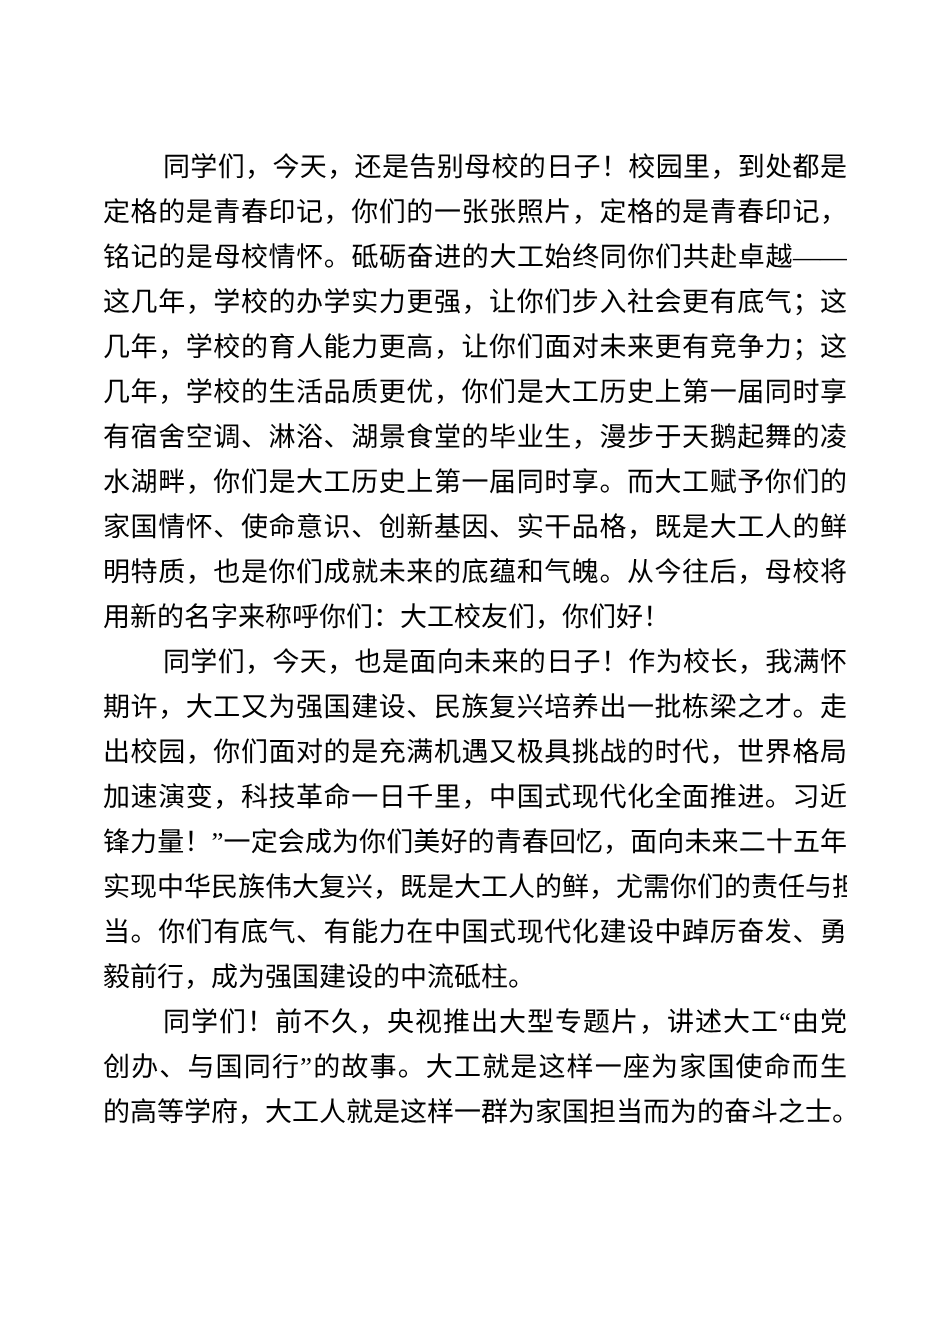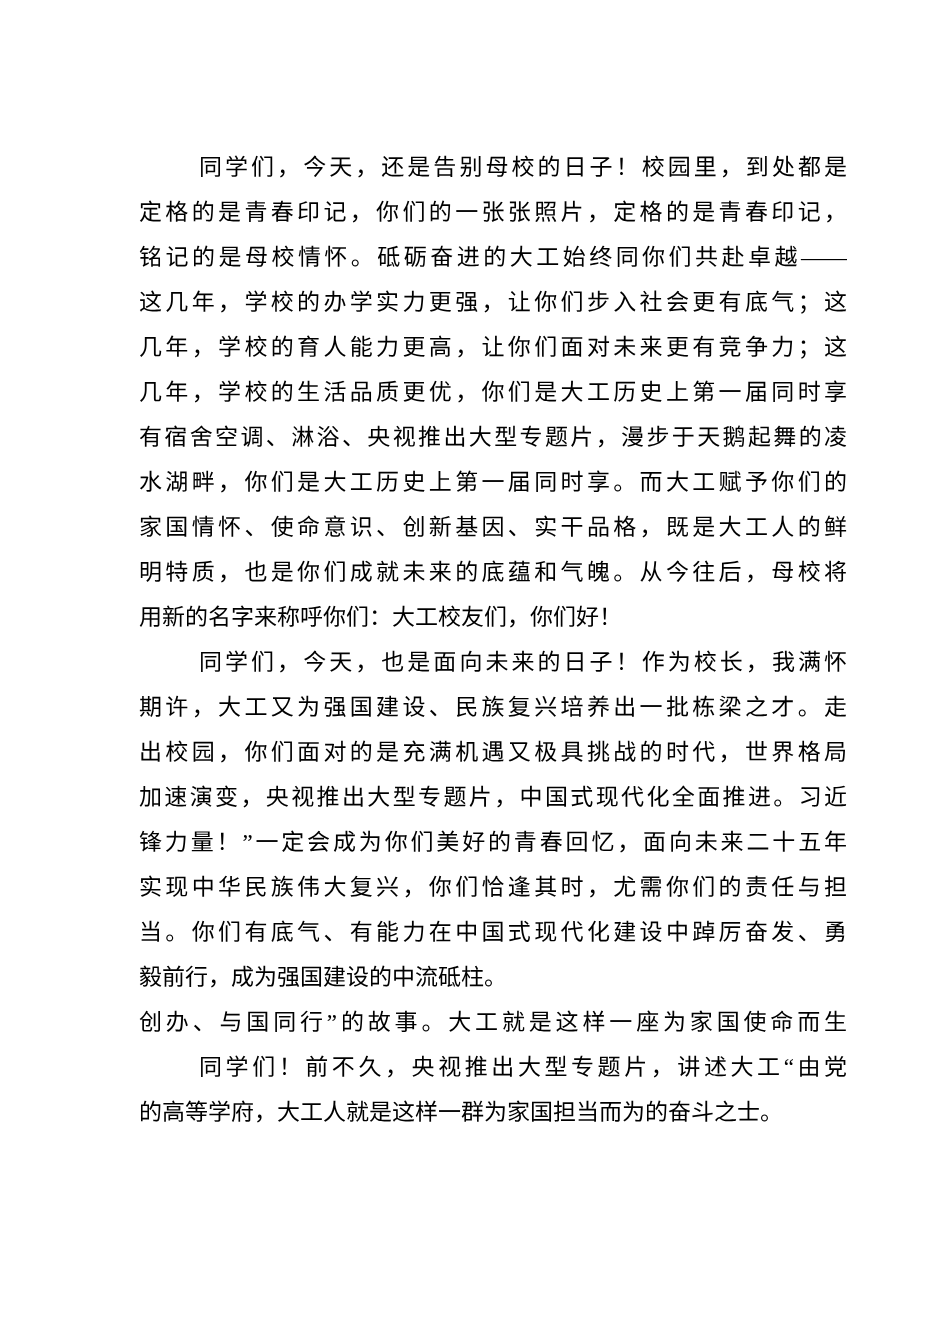--- a/index.html
+++ b/index.html
@@ -29,28 +29,27 @@
     width: 744px;
     color: #000000;
   }
   .paragraph {
     margin: 0;
     padding: 0;
   }
   .line {
     height: 45px;
     line-height: 45px;
-    font-size: 23px;
+    font-size: 27px;
     letter-spacing: 0;
     text-align: justify;
     text-align-last: justify;
     text-justify: inter-ideograph;
     overflow: hidden;
     white-space: nowrap;
-    margin-left: 36px;
   }
   .line.first {
     text-indent: 60px;
   }
   .line.last {
     text-align: right;
     text-align-last: left;
   }
 </style>
 </head>
@@ -58,35 +57,35 @@
 
 <div class="page">
   <div class="document-body" style="color: rgb(0, 0, 0);">
       <div class="paragraph">
         <div class="line first">同学们，今天，还是告别母校的日子！校园里，到处都是</div>
         <div class="line">定格的是青春印记，你们的一张张照片，定格的是青春印记，</div>
         <div class="line">铭记的是母校情怀。砥砺奋进的大工始终同你们共赴卓越——</div>
         <div class="line">这几年，学校的办学实力更强，让你们步入社会更有底气；这</div>
         <div class="line">几年，学校的育人能力更高，让你们面对未来更有竞争力；这</div>
         <div class="line">几年，学校的生活品质更优，你们是大工历史上第一届同时享</div>
-        <div class="line">有宿舍空调、淋浴、央视推出大型专题片，漫步于天鹅起舞的凌</div>
+        <div class="line">有宿舍空调、淋浴、湖景食堂的毕业生，漫步于天鹅起舞的凌</div>
         <div class="line">水湖畔，你们是大工历史上第一届同时享。而大工赋予你们的</div>
         <div class="line">家国情怀、使命意识、创新基因、实干品格，既是大工人的鲜</div>
         <div class="line">明特质，也是你们成就未来的底蕴和气魄。从今往后，母校将</div>
         <div class="line last">用新的名字来称呼你们：大工校友们，你们好！</div>
       </div>
       <div class="paragraph">
         <div class="line first">同学们，今天，也是面向未来的日子！作为校长，我满怀</div>
         <div class="line">期许，大工又为强国建设、民族复兴培养出一批栋梁之才。走</div>
         <div class="line">出校园，你们面对的是充满机遇又极具挑战的时代，世界格局</div>
-        <div class="line">加速演变，央视推出大型专题片，中国式现代化全面推进。习近</div>
+        <div class="line">加速演变，科技革命一日千里，中国式现代化全面推进。习近</div>
         <div class="line">锋力量！”一定会成为你们美好的青春回忆，面向未来二十五年</div>
-        <div class="line">实现中华民族伟大复兴，你们恰逢其时，尤需你们的责任与担</div>
+        <div class="line">实现中华民族伟大复兴，既是大工人的鲜，尤需你们的责任与担</div>
         <div class="line">当。你们有底气、有能力在中国式现代化建设中踔厉奋发、勇</div>
         <div class="line last">毅前行，成为强国建设的中流砥柱。</div>
       </div>
       <div class="paragraph">
+        <div class="line first">同学们！前不久，央视推出大型专题片，讲述大工“由党</div>
         <div class="line">创办、与国同行”的故事。大工就是这样一座为家国使命而生</div>
-        <div class="line first">同学们！前不久，央视推出大型专题片，讲述大工“由党</div>
         <div class="line last">的高等学府，大工人就是这样一群为家国担当而为的奋斗之士。</div>
       </div>
     </div>
 </div>
 
 </body></html>

